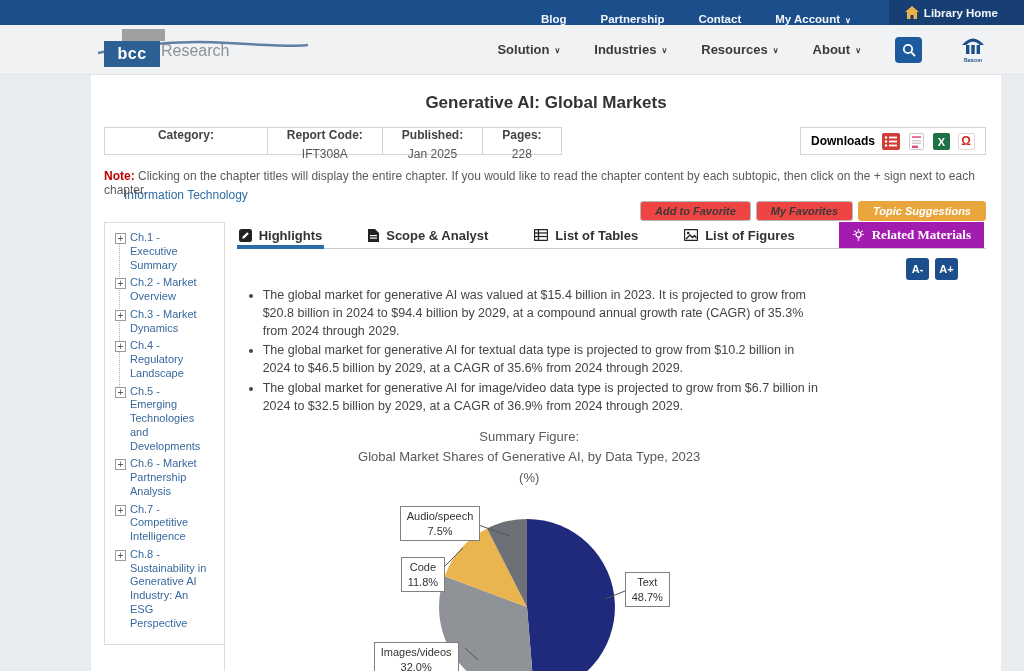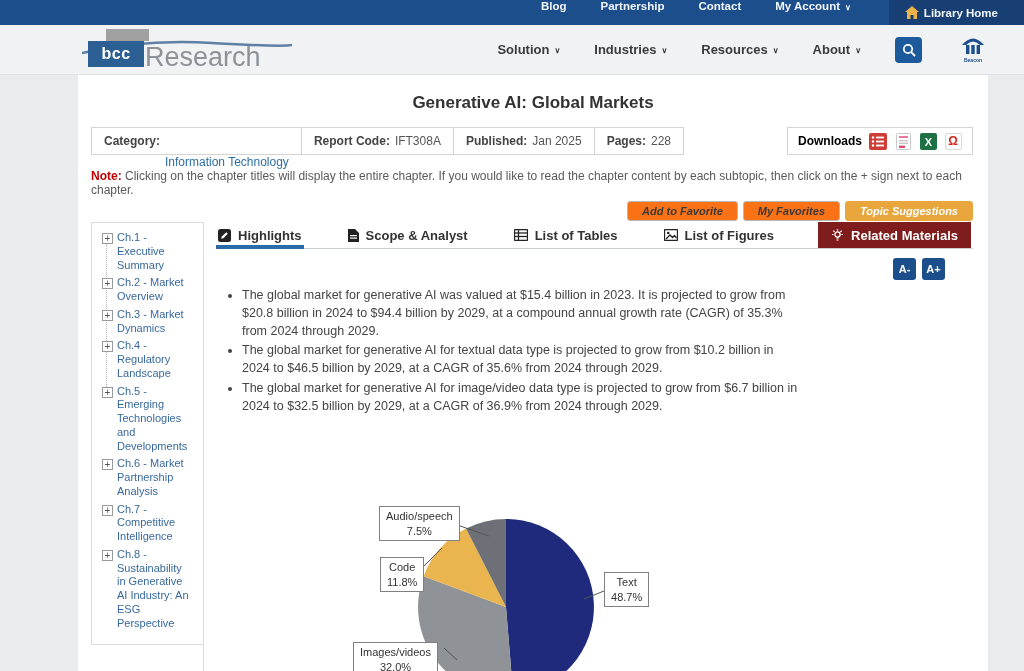--- a/index.html
+++ b/index.html
@@ -2,66 +2,66 @@
 <html><head>
 <meta charset="utf-8">
 <style>
   * { margin:0; padding:0; box-sizing:border-box; }
   html,body { width:1024px; height:671px; overflow:hidden; }
   body { font-family:"Liberation Sans", sans-serif; background:#e9ecee; }
   .page { position:relative; width:1024px; height:671px; overflow:hidden; }
 
   
   .topbar { position:absolute; top:0; left:0; right:0; height:25px; background:#1d4e8c;
-            display:flex; justify-content:flex-end; align-items:flex-start; gap:34px; padding-right:0; }
+            display:flex; justify-content:flex-end; align-items:flex-end; gap:34px; padding-right:0; }
   .topbar a { color:#f2f6fb; font-size:11.5px; font-weight:bold; text-decoration:none; display:flex; align-items:center; gap:5px; }
   .topbar .chev { font-size:8px; font-weight:bold; position:relative; top:1px; }
   .tb-library { background:#173f73; height:25px; display:flex; align-items:center; padding:0 26px 0 16px; margin-left:4px; }
 
   
   .header { position:absolute; top:25px; left:0; right:0; height:50px; background:#f1f2f4;
-            border-bottom:1px solid #dfe2e6; display:flex; align-items:center; }
+            border-bottom:1px solid #dfe2e6; display:flex; align-items:center;padding-left:16px; }
   .logo { position:relative; margin-left:88px; width:210px; height:42px; cursor:pointer; }
   .logo-gray { position:absolute; left:18px; top:0; width:43px; height:12px; background:#a0a0a0; }
   .logo-blue { position:absolute; left:0; top:12px; width:56px; height:26px; background:#2c5f94;
                color:#fff; font-weight:bold; font-size:16px; display:flex; align-items:center; justify-content:center; letter-spacing:0.5px;}
-  .logo-research { position:absolute; left:57px; top:13px; font-size:27px; color:#8d9298; }
+  .logo-research { position:absolute; left:57px; top:13px; font-size:16px; color:#8d9298; }
   .logo-swoosh { position:absolute; left:-6px; top:2px; }
   .nav { margin-left:auto; margin-right:38px; display:flex; align-items:center; gap:34px; }
   .nav a { color:#3b3b3b; font-size:13px; font-weight:bold; text-decoration:none; display:flex; align-items:center; gap:5px; }
   .nav .chev { font-size:8px; color:#3b3b3b; position:relative; top:1px;}
   .search-btn { width:27px; height:26px; background:#1d5a9b; border:none; border-radius:4px;
                 display:flex; align-items:center; justify-content:center; cursor:pointer; }
   .beacon { display:flex; flex-direction:column; align-items:center; cursor:pointer; margin-left:4px;}
   .beacon-caption { font-size:5px; color:#1d4e8c; font-weight:bold; margin-top:1px; }
 
   
-  .main { position:absolute; top:75px; left:78px; width:910px; bottom:0; background:#fff; }
+  .main { position:absolute; top:75px; left:91px; width:910px; bottom:0; background:#fff; }
   .report-title { position:absolute; top:18px; left:0; right:0; text-align:center;
                   font-size:17px; font-weight:bold; color:#333; }
 
   
   .meta-row { position:absolute; top:52px; left:13px; right:15px; height:28px; display:flex; font-size:12px; }
-  .meta-cell { border:1px solid #d4d4d4; border-left:none; display:flex; align-items:center; padding:0 12px; gap:5px; color:#555; }
+  .meta-cell { border:1px solid #d4d4d4; border-left:none; display:flex; align-items:center; padding:0 19px; gap:5px; color:#555;flex-direction:column; }
   .meta-cell:first-child { border-left:1px solid #d4d4d4; }
   .meta-cell b { color:#444; }
   .meta-cell .cat-link { color:#2f6ea5; text-decoration:none;margin-top:41px; }
   .meta-spacer { flex:1; }
   .downloads-cell { border:1px solid #d4d4d4; display:flex; align-items:center; gap:7px; padding:0 10px; }
   .dl-icon { width:18px; height:17px; display:flex; align-items:center; justify-content:center; cursor:pointer; }
   .pdf-tile { width:17px; height:17px; background:#fff; border:1px solid #e0d6d4; border-radius:2px;
               color:#d0271d; font-weight:bold; font-size:12px; display:flex; align-items:center; justify-content:center; }
 
   
   .note { position:absolute; top:94px; left:13px; right:15px; font-size:12px; color:#5a5a5a; }
   .note b { color:#c00000; font-weight:bold; }
 
   
   .actions { position:absolute; top:126px; right:15px; display:flex; gap:5px; }
-  .act-btn { font-size:11px; font-weight:bold; font-style:italic; color:#3a3a3a; background:#f97316;
+  .act-btn { font-size:11px; font-weight:bold; font-style:italic; color:#3a3a3a; background:#ef4444;
              border:1px solid #b9b9b9; border-radius:3px; padding:3px 14px; cursor:pointer;
              font-family:"Liberation Sans", sans-serif; }
   .act-btn.topic { background:#e9a63d; border-color:#e9a63d; color:#fff; }
 
   
   .columns { position:absolute; top:147px; left:13px; right:15px; bottom:0; display:flex; }
   .left-col { width:298px; border-right:1px solid #dcdcdc; }
   .sidebar { border:1px solid #dcdcdc; border-right:none; background:#fff; padding:8px 14px 10px 10px; position:relative; }
   .tree-line { position:absolute; left:14px; top:14px; height:158px; border-left:1px dotted #b5b5b5; }
   .chapter { display:flex; align-items:flex-start; gap:4px; margin-bottom:4px; position:relative; }
@@ -69,21 +69,21 @@
                    font-size:10px; line-height:9px; text-align:center; flex:0 0 auto; margin-top:2px; cursor:pointer; }
   .chapter a { color:#38699e; font-size:11px; text-decoration:none; line-height:1.25; cursor:pointer; }
 
   .content { flex:1; position:relative; padding:0 0 0 12px; }
 
   
   .tabs { height:27px; border-bottom:1px solid #c9ced3; display:flex; align-items:stretch; gap:0;text-align:center; }
   .tab { display:flex; align-items:center; gap:7px; font-size:13px; font-weight:bold; color:#333;
          padding:0 2px; margin-right:42px; cursor:pointer; position:relative; white-space:nowrap; }
   .tab.active::after { content:""; position:absolute; left:0; right:0; bottom:-1px; height:4px; background:#2a6ba8; }
-  .tab.related { margin-left:auto; margin-right:2px; background:#7f1d1d; color:#fff; padding:0 13px; }
+  .tab.related { margin-left:auto; margin-right:2px; background:#a21caf; color:#fff; padding:0 13px;font-family:Liberation Serif, serif; }
 
   
   .font-controls { display:flex; justify-content:flex-end; gap:6px; margin:9px 28px 0 0; }
   .fc-btn { width:23px; height:22px; background:#1d4e8c; color:#fff; border:none; border-radius:3px;
             font-size:11px; font-weight:bold; cursor:pointer; font-family:"Liberation Sans", sans-serif; }
 
   
   .bullets { margin:7px 0 0 26px; max-width:560px; }
   .bullets li { font-size:12.5px; color:#444; line-height:1.42; margin-bottom:2px; }
 
@@ -323,20 +323,25 @@
           <button class="fc-btn">A+</button>
         </div>
 
         <ul class="bullets">
           <li>The global market for generative AI was valued at $15.4 billion in 2023. It is projected to grow from $20.8 billion in 2024 to $94.4 billion by 2029, at a compound annual growth rate (CAGR) of 35.3% from 2024 through 2029.</li>
           <li>The global market for generative AI for textual data type is projected to grow from $10.2 billion in 2024 to $46.5 billion by 2029, at a CAGR of 35.6% from 2024 through 2029.</li>
           <li>The global market for generative AI for image/video data type is projected to grow from $6.7 billion in 2024 to $32.5 billion by 2029, at a CAGR of 36.9% from 2024 through 2029.</li>
         </ul>
 
         <div class="chart">
+          <div class="chart-titles">
+            <div>Summary Figure:</div>
+            <div>Global Market Shares of Generative AI, by Data Type, 2023</div>
+            <div>(%)</div>
+          </div>
           <svg class="pie-svg" viewBox="0 0 585 263">
               <path d="M290,180 L290.0,92.0 A88,88 0 0 1 297.2,267.7 Z" fill="#202a7c"></path>
               <path d="M290,180 L297.2,267.7 A88,88 0 0 1 207.6,149.2 Z" fill="#8f9296"></path>
               <path d="M290,180 L207.6,149.2 A88,88 0 0 1 250.0,101.6 Z" fill="#eab54e"></path>
               <path d="M290,180 L250.0,101.6 A88,88 0 0 1 290.0,92.0 Z" fill="#6d7076"></path>
               <line x1="388" y1="164" x2="368" y2="172" stroke="#555" stroke-width="1"></line>
               <line x1="241" y1="233" x2="228" y2="221" stroke="#555" stroke-width="1"></line>
               <line x1="202" y1="145" x2="226" y2="121" stroke="#555" stroke-width="1"></line>
               <line x1="227" y1="93" x2="273" y2="109" stroke="#555" stroke-width="1"></line>
             </svg>

